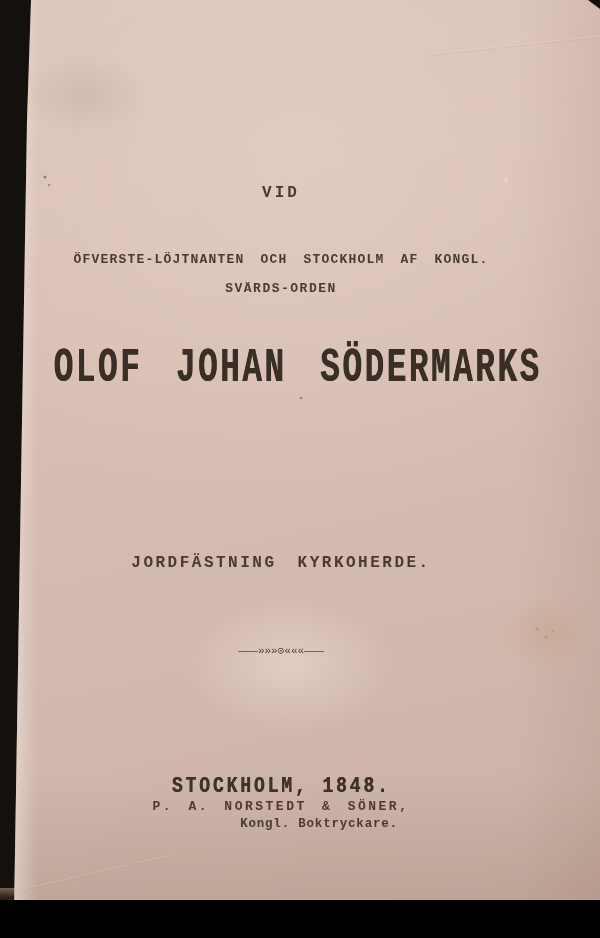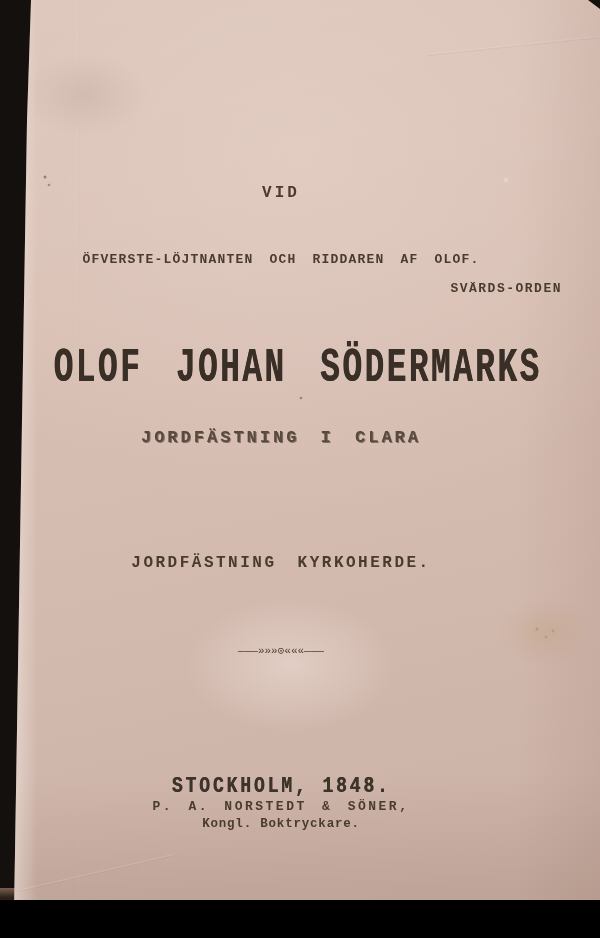--- a/index.html
+++ b/index.html
@@ -42,61 +42,60 @@
       536px 628px 0 .6px rgba(150,110,70,.35),
       545px 636px 0 .5px rgba(150,110,70,.30),
       552px 630px 0 .4px rgba(150,110,70,.30),
       133px 908px 0 .5px rgba(70,58,48,.35),
       505px 179px 2px 1px rgba(246,238,230,.55);}
   
   .line{position:absolute;left:0;width:562px;text-align:center;line-height:1;
     color:var(--ink,#4a3b2f);white-space:nowrap;}
   .vid{top:185px;font-size:16px;font-weight:bold;letter-spacing:3px;}
   .ded1{top:253px;font-size:13px;font-weight:bold;letter-spacing:1.2px;word-spacing:7px;}
-  .ded2{top:282px;font-size:13px;font-weight:bold;letter-spacing:1.5px;text-align:right;}
+  .ded2{top:282px;font-size:13px;font-weight:bold;letter-spacing:1.5px;}
   .name{top:344px;font-size:40px;font-weight:bold;}
   .name>span{display:inline-block;letter-spacing:3px;word-spacing:14px;
     transform:scale(.82,1.22);transform-origin:center top;color:#392f26;
     text-shadow:.5px 0 currentColor;}
   .subtitle{top:429px;font-size:17px;font-weight:bold;letter-spacing:3px;word-spacing:8px;
     color:#5a4a3e;text-shadow:1px 1px 0 rgba(52,42,34,.55), -0.5px -0.5px 0 rgba(238,220,205,.35);}
   .byline{top:503px;font-size:9px;font-weight:bold;letter-spacing:2px;color:#5c4c40;}
   .author{top:555px;font-size:16px;font-weight:bold;letter-spacing:2.5px;word-spacing:9px;}
   .ornament{top:646px;font-size:11px;color:#4e4034;}
   .cityyear{top:776px;font-size:19px;font-weight:bold;}
   .cityyear>span{display:inline-block;letter-spacing:3px;transform:scale(.95,1.15);
     transform-origin:center top;color:#3d332a;text-shadow:.4px 0 currentColor;}
   .publisher{top:800px;font-size:13px;font-weight:bold;letter-spacing:2.5px;word-spacing:5px;}
   .printer{top:818px;font-size:12.5px;letter-spacing:.8px;font-weight:bold;color:#51423
-5;}
+5;padding-left:38px;}
 </style>
 </head>
 <body>
 
 <div class="scan">
   <div class="bottom-strip"></div>
 
   <div class="paper">
     <div class="edge-light"></div>
     <div class="crease c1"></div>
     <div class="crease c2"></div>
     <div class="crease c3"></div>
     <div class="specks"></div>
 
     <div class="line vid">VID</div>
 
-    <div class="line ded1">ÖFVERSTE-LÖJTNANTEN OCH RIDDAREN AF OLOF.</div>
+    <div class="line ded1">ÖFVERSTE-LÖJTNANTEN OCH STOCKHOLM AF KONGL.</div>
 
     <div class="line ded2">SVÄRDS-ORDEN</div>
 
     <div class="line name">
       <span>OLOF JOHAN SÖDERMARKS</span>
     </div>
 
-    <div class="line subtitle">JORDFÄSTNING I CLARA</div>
 
 
     <div class="line author">JORDFÄSTNING KYRKOHERDE.</div>
 
     <div class="line ornament">———»»»⊙«««———</div>
 
     <div class="line cityyear">
       <span>STOCKHOLM, 1848.</span>
     </div>
 

